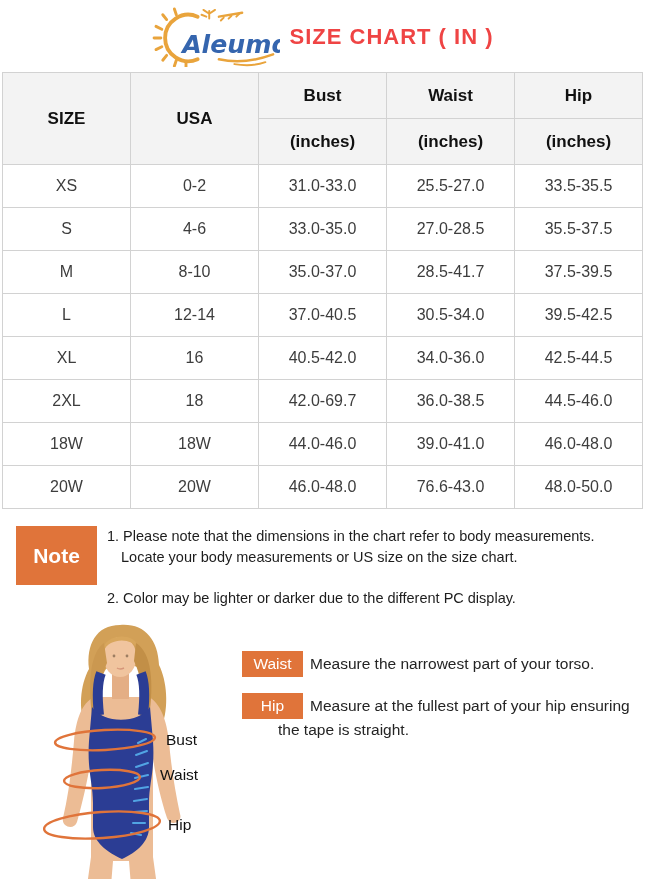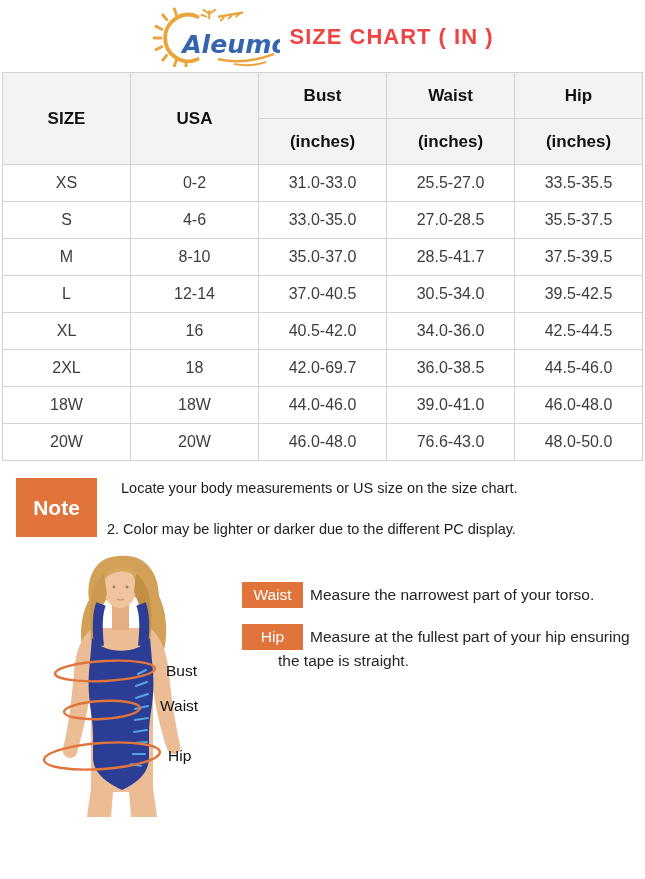--- a/index.html
+++ b/index.html
@@ -10,21 +10,21 @@
   }
   
   .brand-row{height:72px;display:flex;align-items:center;justify-content:center;gap:10px;padding-top:2px;box-sizing:border-box;}
   .logo-svg{width:128px;height:60px;flex:none;}
   .page-title{font-size:22px;font-weight:700;letter-spacing:1px;color:#ef4444;white-space:nowrap;}
   
   table.size-chart{border-collapse:collapse;table-layout:fixed;width:641px;margin:0 auto;}
   .size-chart th,.size-chart td{border:1px solid #d2d2d2;text-align:center;padding:0;}
   .size-chart thead th{background:#f3f3f3;font-size:17px;font-weight:700;color:#111;}
   .size-chart thead tr{height:46px;}
-  .size-chart tbody tr{height:37px;}
+  .size-chart tbody tr{height:43px;}
   .size-chart tbody td{font-size:16px;font-weight:400;color:#3d3d3d;background:#fff;}
   
   .note-row{display:flex;align-items:flex-start;margin:17px 10px 0 16px;gap:10px;}
   .note-box{width:81px;height:59px;background:#e0743a;color:#fff;font-size:21px;font-weight:700;
             display:flex;align-items:center;justify-content:center;flex:none;}
   .note-text{font-size:14.5px;line-height:21px;color:#1d1d1d;padding-top:0px;}
   .note-line2{padding-left:14px;}
   .note-item2{margin-top:20px;}
   
   .measure-row{display:flex;margin-top:12px;}
@@ -151,20 +151,21 @@
         <td>46.0-48.0</td>
         <td>76.6-43.0</td>
         <td>48.0-50.0</td>
       </tr>
     </tbody>
 </table>
 
 <div class="note-row">
   <div class="note-box">Note</div>
   <div class="note-text">
+    <div>1. Please note that the dimensions in the chart refer to body measurements.</div>
     <div class="note-line2">Locate your body measurements or US size on the size chart.</div>
     <div class="note-item2">2. Color may be lighter or darker due to the different PC display.</div>
   </div>
 </div>
 
 <div class="measure-row">
 
   <div class="figure">
     <svg viewBox="0 0 230 265" width="230" height="265" aria-hidden="true">
 

